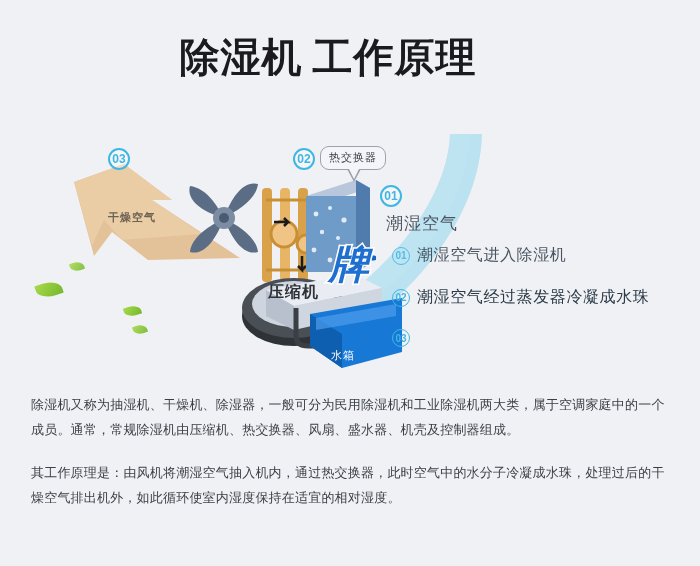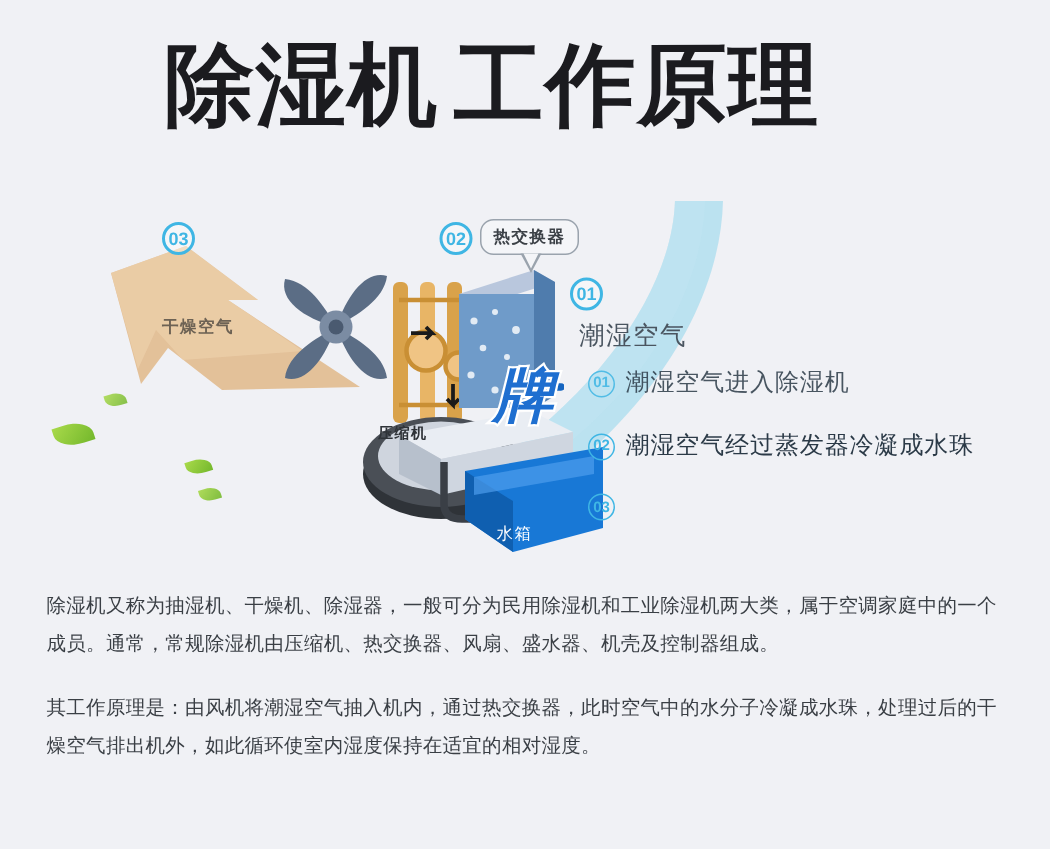--- a/index.html
+++ b/index.html
@@ -9,21 +9,21 @@
     font-family:"Liberation Sans","DejaVu Sans",sans-serif;
     overflow:hidden;
     position:relative;
   }
   .page{position:relative;width:700px;height:566px;}
 
   
   .title{
     position:absolute;left:0;top:26px;width:656px;
     text-align:center;
-    font-size:60px;line-height:62px;
+    font-size:40px;line-height:62px;
     font-weight:bold;
     color:#1b1b1f;
     letter-spacing:1px;
     white-space:nowrap;
   }
   .title .t-a{font-weight:bold;}
   .title .t-b{font-weight:bold;margin-left:10px;}
 
   
   .stage{position:absolute;left:0;top:110px;width:700px;height:290px;}
@@ -71,21 +71,21 @@
   .badge.b03{left:108px;top:38px;}
   .badge.b02{left:293px;top:38px;}
   .badge.b01{left:380px;top:75px;}
 
   
   .callout{
     position:absolute;left:320px;top:36px;
     padding:3px 8px 4px;
     border:1.5px solid #9aa3ad;border-radius:9px;
     background:#f4f5f8;
-    font-size:11px;color:#3c4147;font-weight:bold;
+    font-size:11px;color:#3c4147;font-weight:normal;
     letter-spacing:1px;white-space:nowrap;
   }
   .callout:after{
     content:"";position:absolute;left:26px;bottom:-13px;
     width:0;height:0;
     border-left:7px solid transparent;border-right:7px solid transparent;
     border-top:13px solid #9aa3ad;
   }
   .callout:before{
     content:"";position:absolute;left:27.5px;bottom:-10px;z-index:1;
@@ -109,22 +109,22 @@
 
   
   .evap{position:absolute;left:300px;top:64px;width:76px;height:112px;}
   .evap svg{display:block;}
 
   
   .body-unit{position:absolute;left:236px;top:150px;width:170px;height:110px;}
   .body-unit svg{display:block;}
 
   .lbl-comp{
-    position:absolute;left:252px;top:172px;
-    font-size:10px;font-weight:bold;color:#2f3338;letter-spacing:1px;
+    position:absolute;left:268px;top:172px;
+    font-size:16px;font-weight:bold;color:#2f3338;letter-spacing:1px;
   }
   .lbl-tank{
     position:absolute;left:331px;top:238px;
     font-size:11px;font-weight:normal;color:#ffffff;letter-spacing:1px;
   }
 
   
   .legend{position:absolute;left:392px;top:245px;width:300px;}
   .legend-row{display:flex;align-items:center;margin-bottom:21px;}
   .legend-row .lnum{

